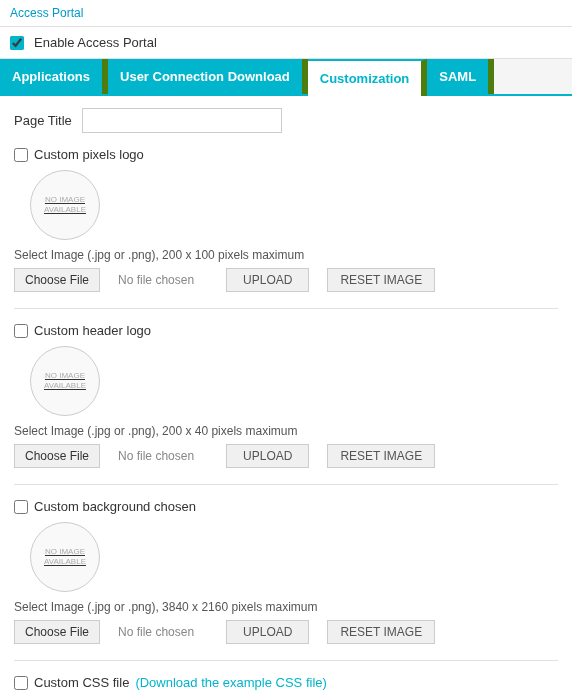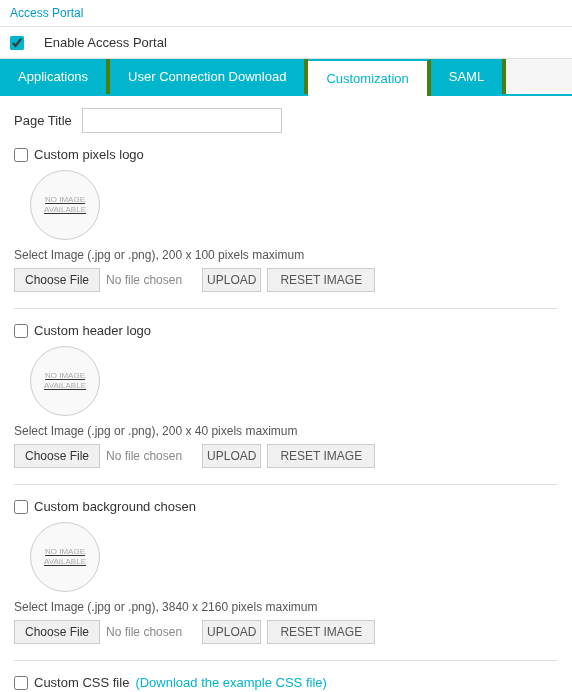--- a/index.html
+++ b/index.html
@@ -19,38 +19,39 @@
       color: #0099cc;
       border-bottom: 1px solid #e0e0e0;
     }
 
     
     .enable-row {
       padding: 8px 10px;
       border-bottom: 1px solid #e0e0e0;
       display: flex;
       align-items: center;
-      gap: 20px;
+      gap: 10px;
     }
     .enable-row label { font-size: 13px; }
 
     
     .tabs {
       display: flex;
       background: #f5f5f5;
       border-bottom: 2px solid #00b5cc;
     }
     .tab {
-      padding: 10px 18px;
+      padding: 10px 12px;
       cursor: pointer;
       font-size: 13px;
       color: #fff;
       background: #00b5cc;
-      border-right: 4px solid #4d7c0f;
-      white-space: nowrap;
+      border-right: 6px solid #4d7c0f;
+      white-space: nowrap;
+      font-weight: bold;
     }
     .tab.active {
       background: #fff;
       color: #00b5cc;
       border-top: 2px solid #00b5cc;
       border-bottom: none;
       margin-bottom: -2px;
     }
 
     
@@ -113,40 +114,40 @@
       font-size: 12px;
       color: #555;
       margin-bottom: 6px;
       padding-left: 0;
     }
 
     
     .file-row {
       display: flex;
       align-items: center;
-      gap: 6px;
+      gap: 18px;
     }
     .choose-btn {
       background: #f0f0f0;
       border: 1px solid #ccc;
       padding: 4px 10px;
       font-size: 12px;
       cursor: pointer;
       white-space: nowrap;
       color: #333;
     }
     .no-file-label {
       font-size: 12px;
       color: #888;
       min-width: 90px;
     }
     .upload-btn {
       background: #f0f0f0;
       border: 1px solid #ccc;
-      padding: 4px 4px;
+      padding: 4px 16px;
       font-size: 12px;
       cursor: pointer;
       color: #555;
       white-space: nowrap;
     }
     .reset-btn {
       background: #f0f0f0;
       border: 1px solid #ccc;
       padding: 4px 12px;
       font-size: 12px;

